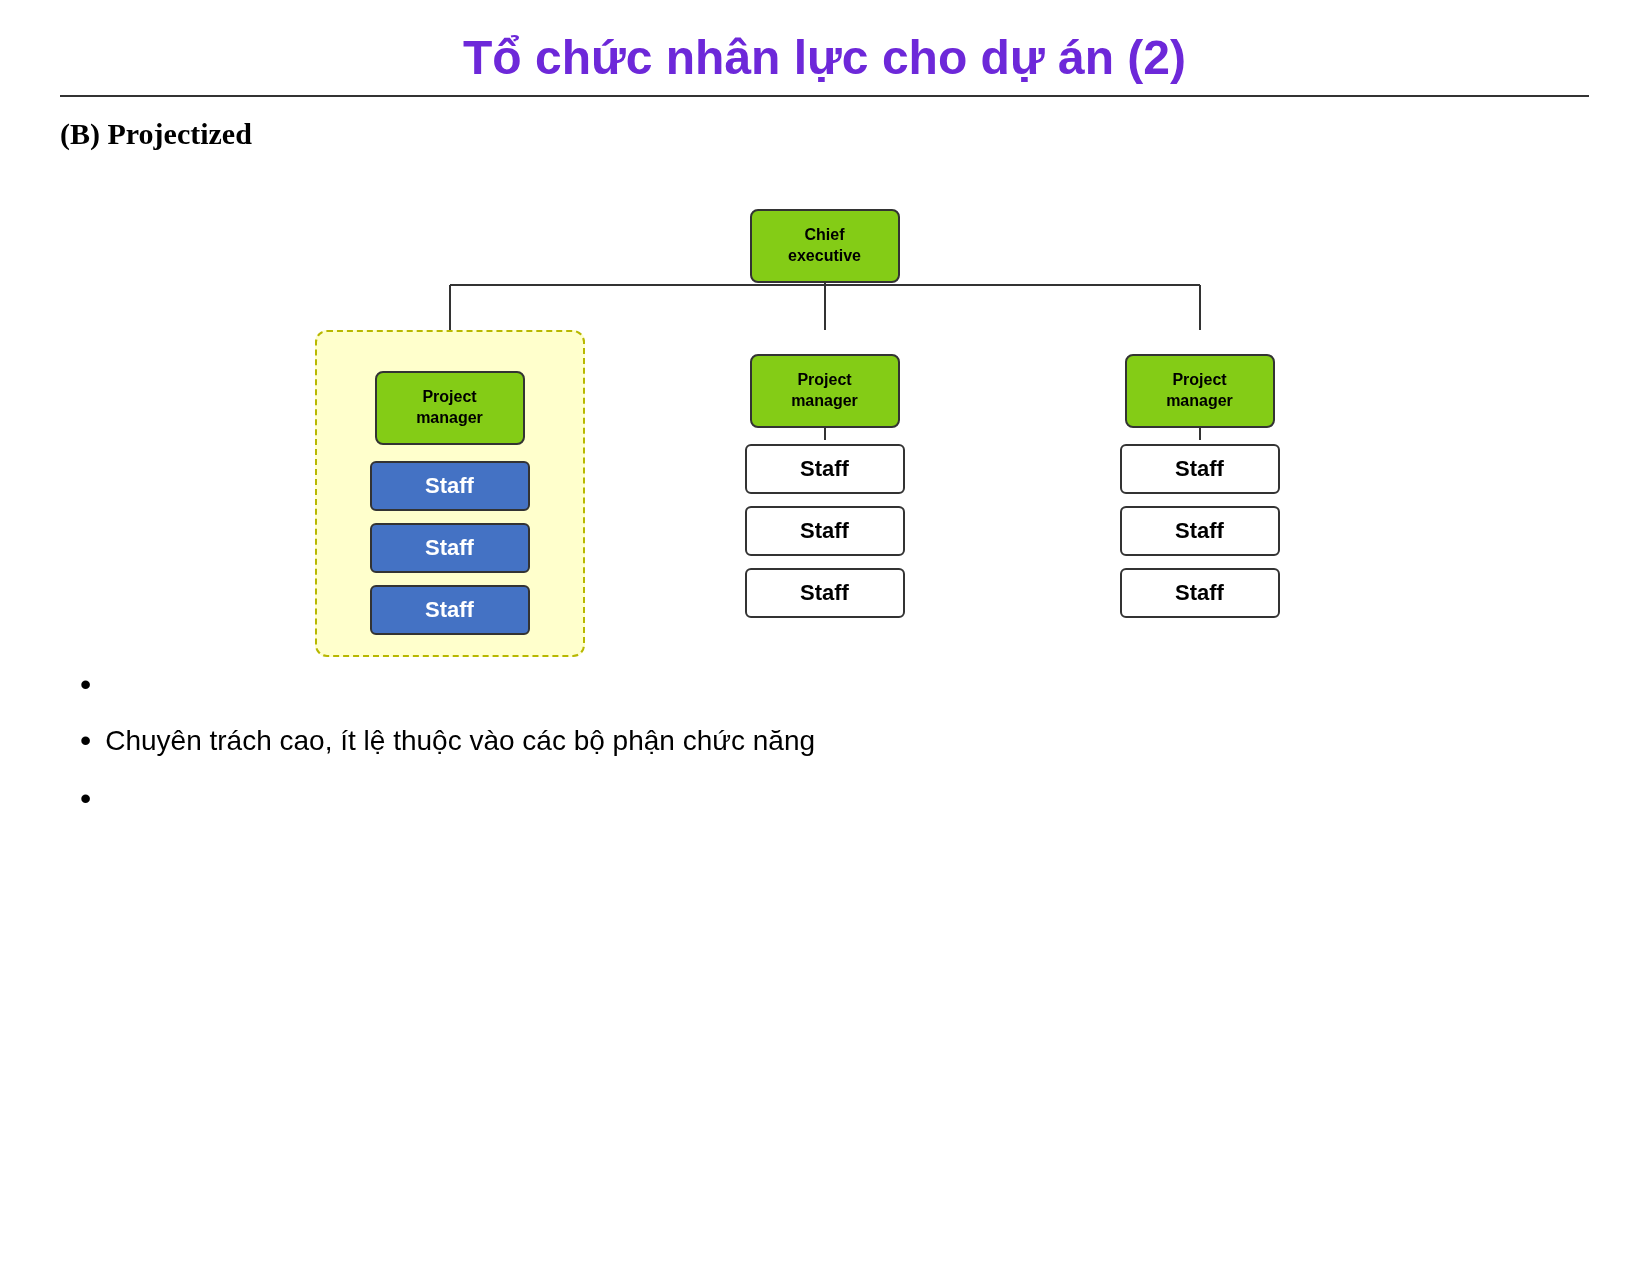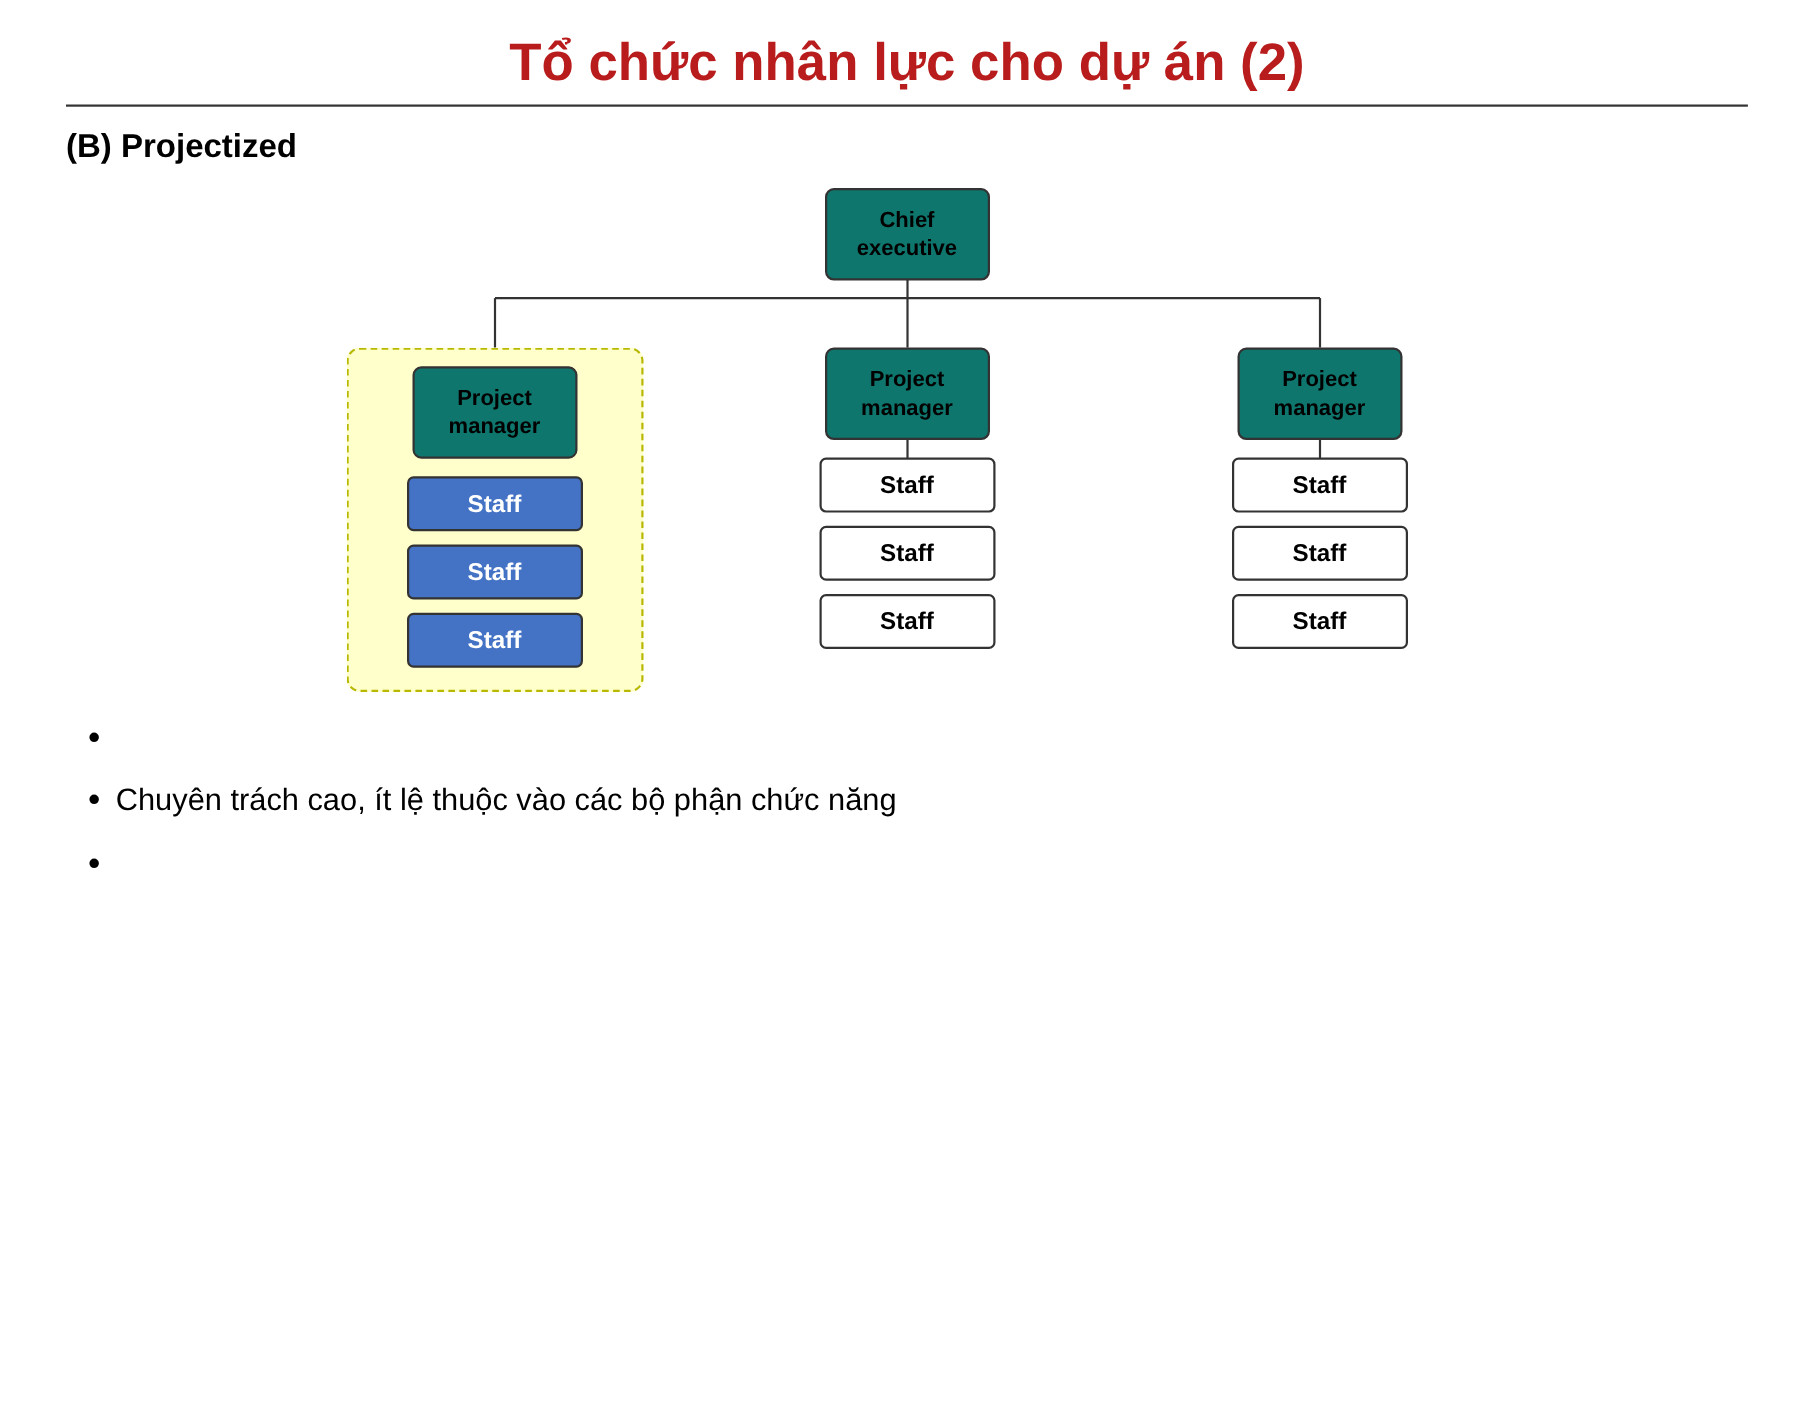--- a/index.html
+++ b/index.html
@@ -16,35 +16,36 @@
       height: 1274px;
       padding: 30px 60px 40px 60px;
       display: flex;
       flex-direction: column;
     }
 
     .title {
       text-align: center;
       font-size: 48px;
       font-weight: bold;
-      color: #b91c1c;
+      color: #6d28d9;
       margin-bottom: 10px;
     }
 
     .divider {
       border: none;
       border-top: 2px solid #333;
       margin-bottom: 20px;
     }
 
     .section-label {
       font-size: 30px;
       font-weight: bold;
       color: #000;
-      margin-bottom: 10px;
+      margin-bottom: 24px;
+      font-family: Liberation Serif, serif;
     }
 
     
     .bullets {
       margin-top: 10px;
       list-style: none;
       padding: 0 20px;
     }
 
     .bullets li {
@@ -65,27 +66,28 @@
 
     .org-tree {
       position: relative;
       width: 1100px;
       margin: 0 auto;
     }
 
     .pm-node {
       border: 2.5px solid #333;
       border-radius: 8px;
-      background: #0f766e;
-      text-align: center;
-      font-weight: bold;
-      font-size: 20px;
+      background: #84cc16;
+      text-align: center;
+      font-weight: bold;
+      font-size: 16px;
       padding: 14px 22px;
       min-width: 150px;
       line-height: 1.3;
+      margin-top: 24px;
     }
 
     .staff-items {
       display: flex;
       flex-direction: column;
       gap: 12px;
       margin-top: 16px;
       width: 100%;
       align-items: center;
     }

